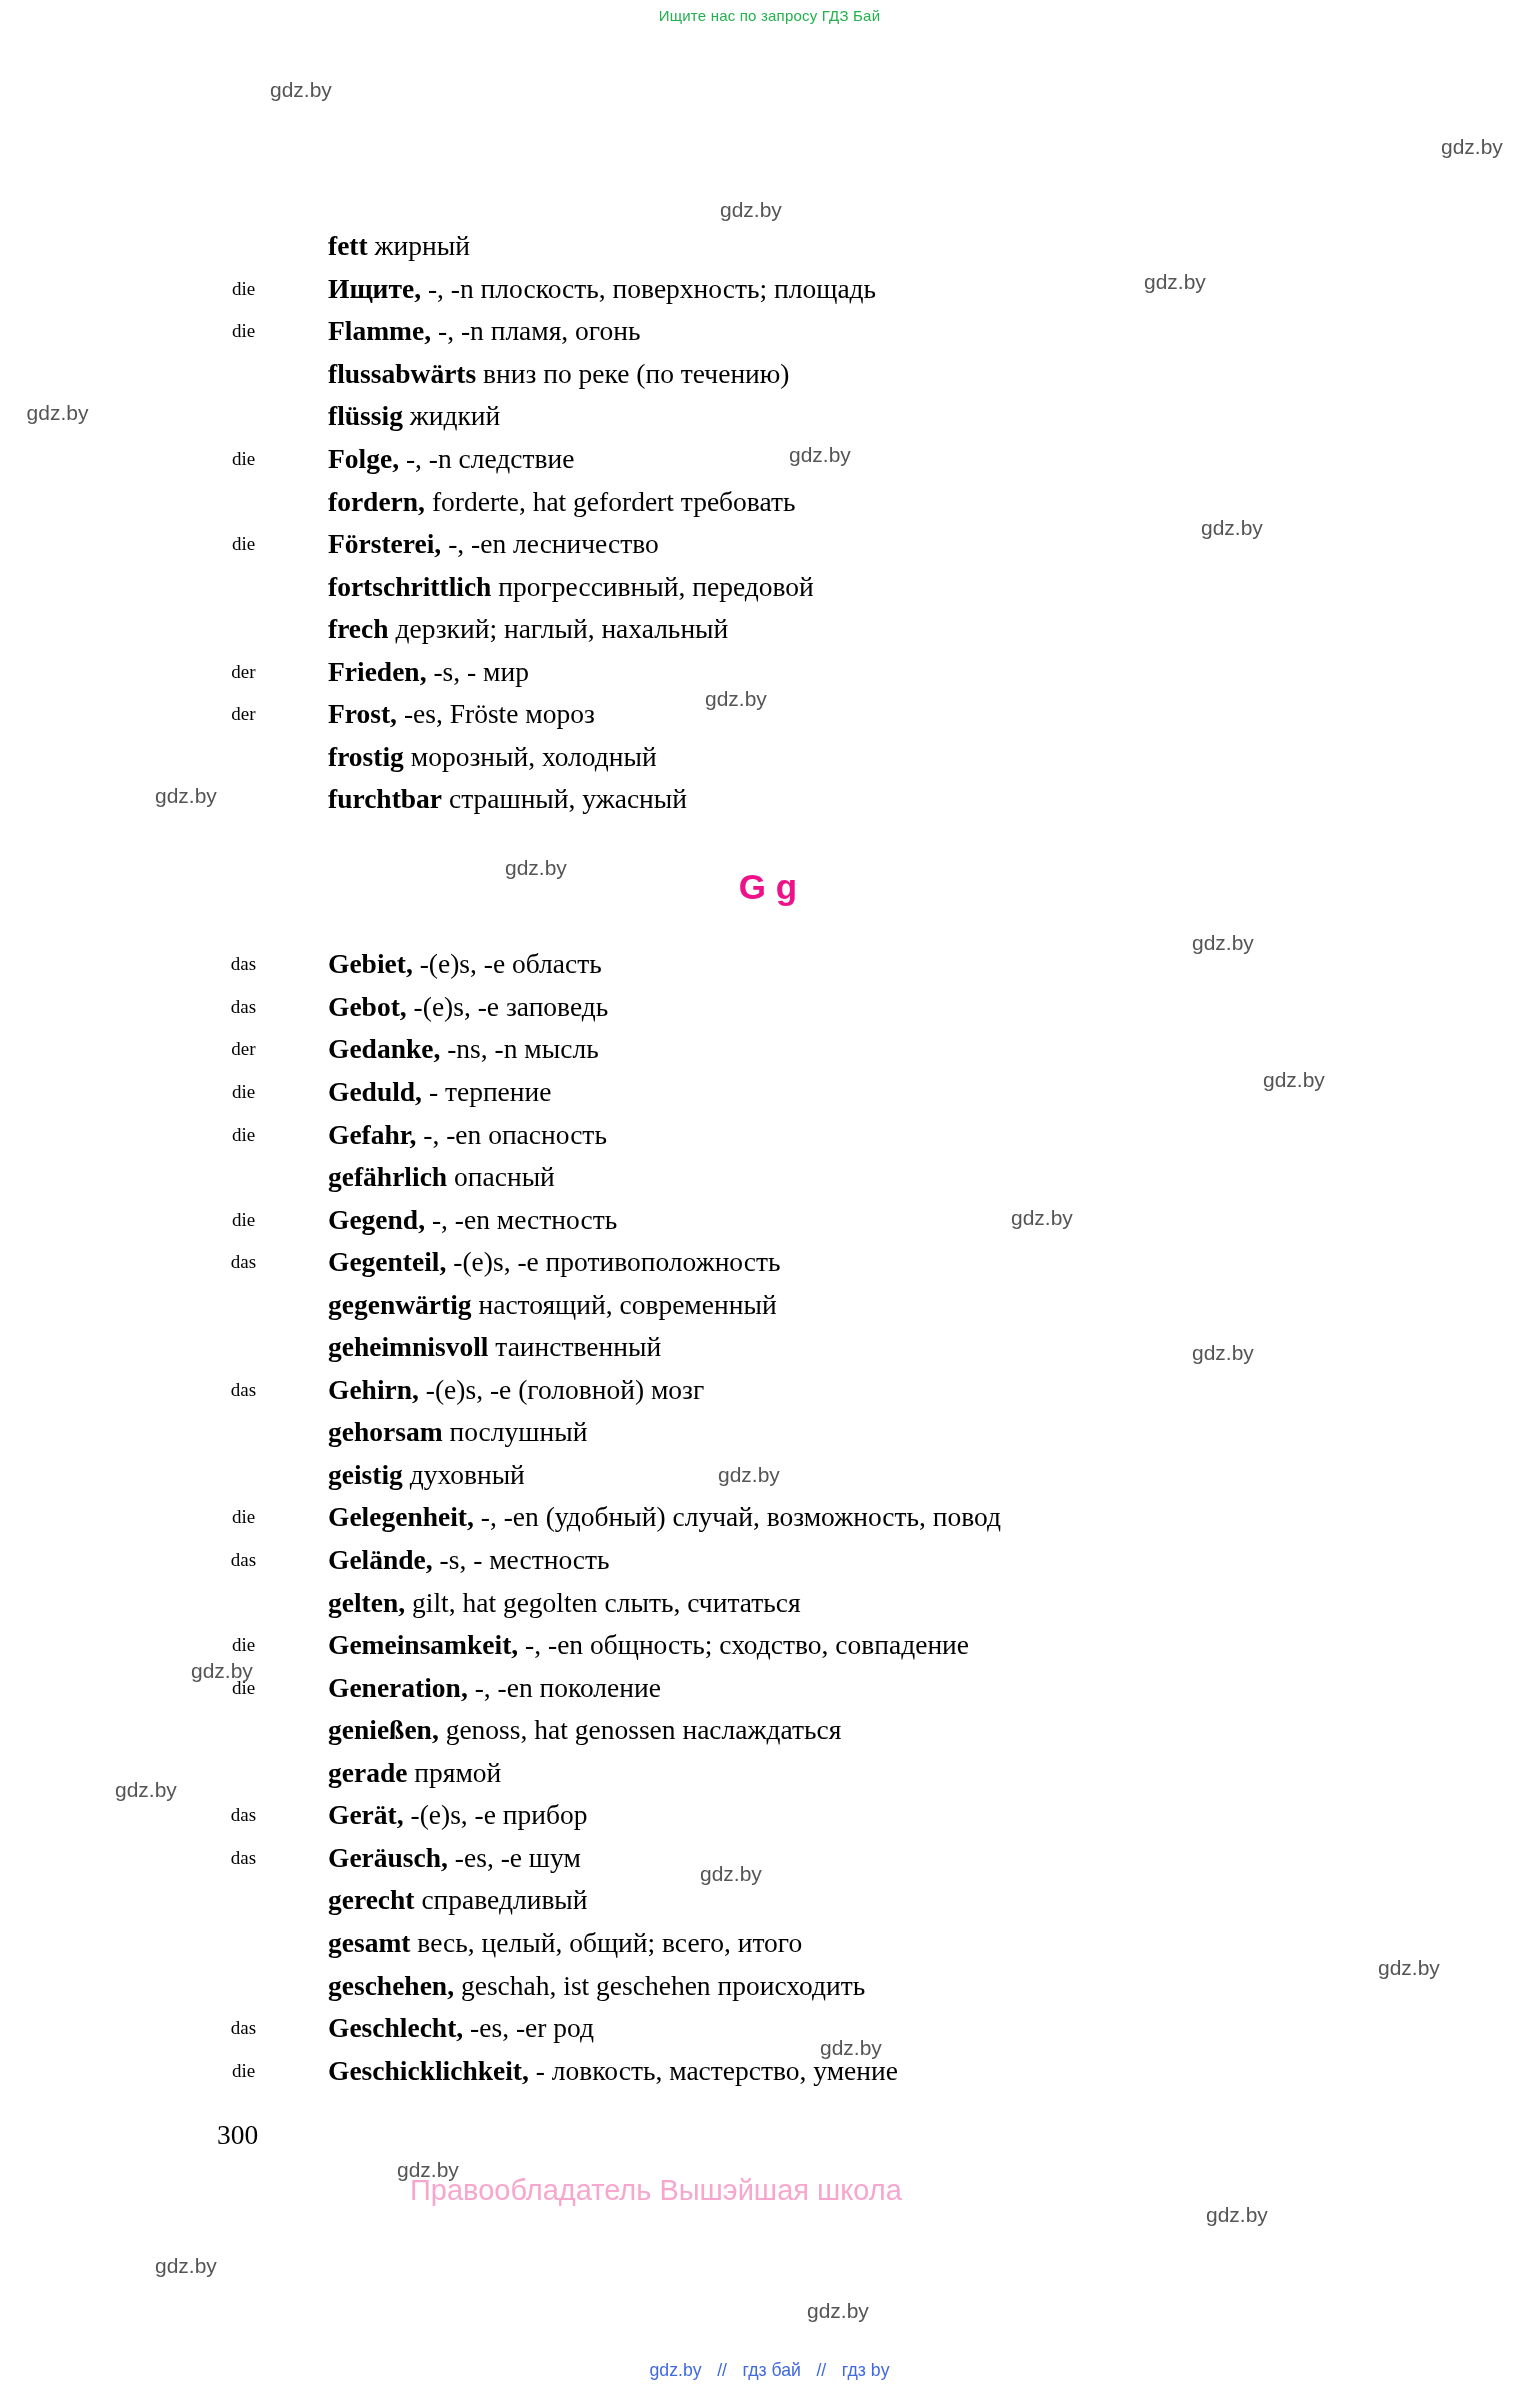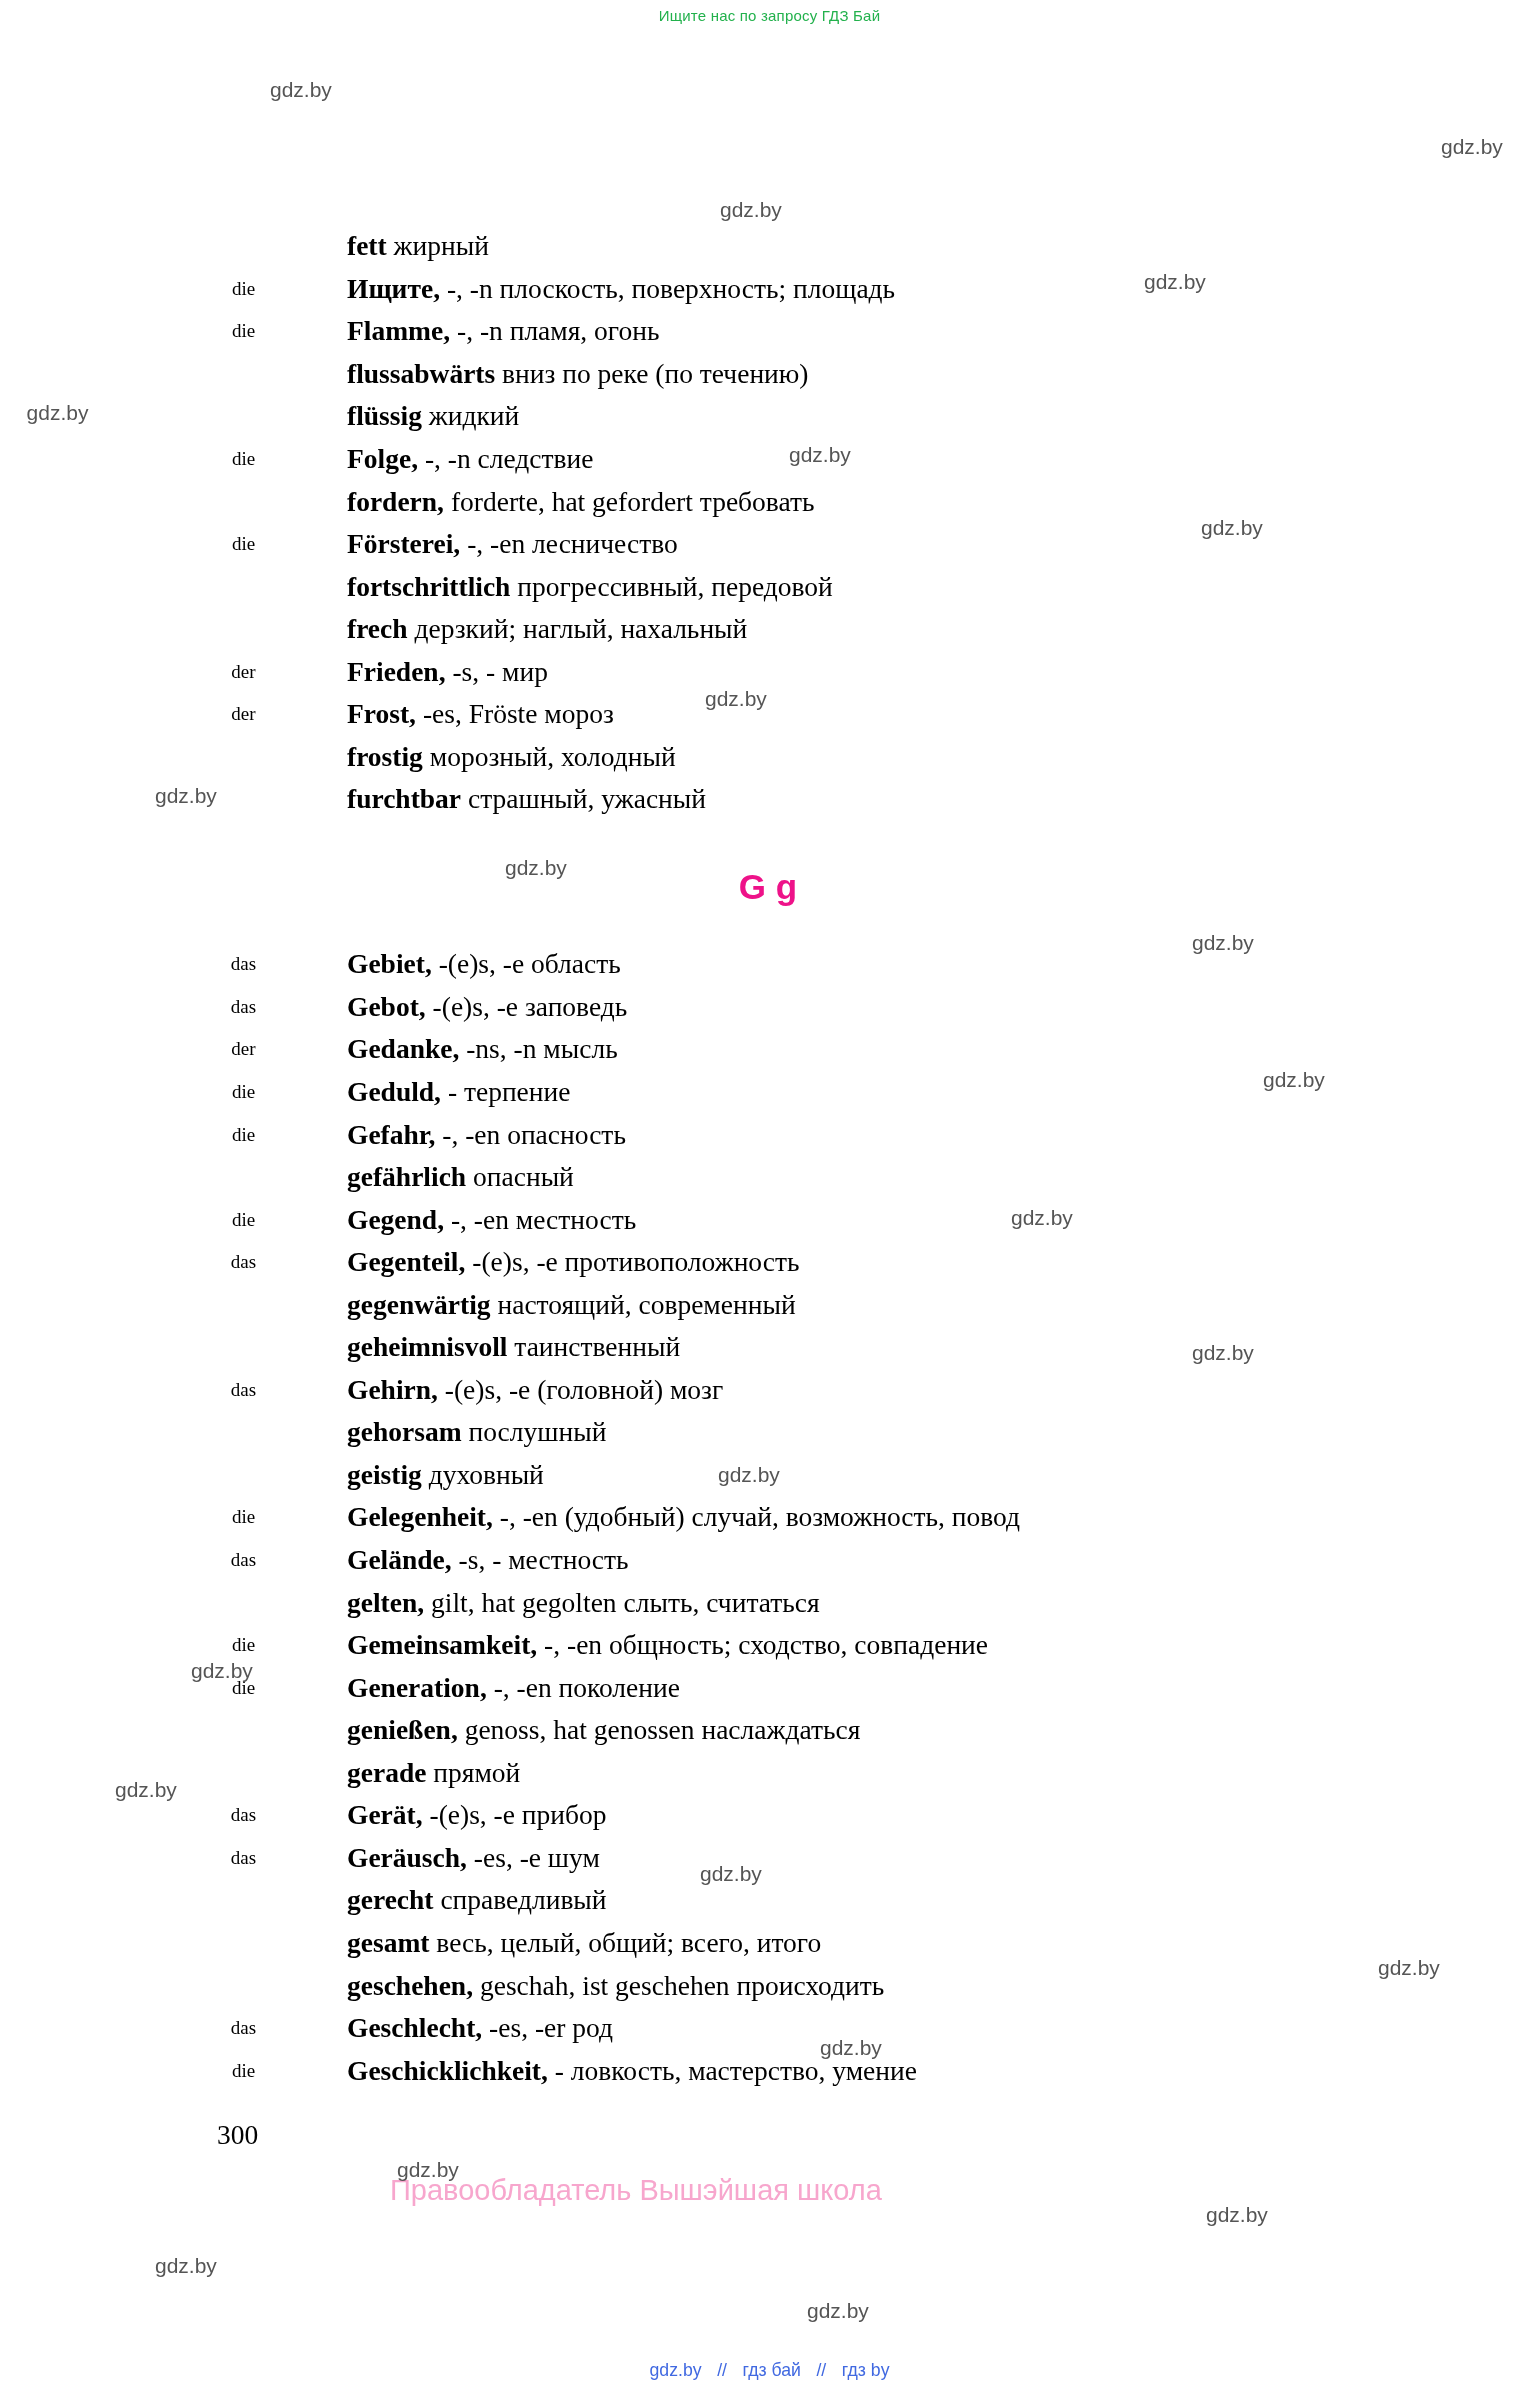--- a/index.html
+++ b/index.html
@@ -63,21 +63,20 @@
     text-align: center;
     font-family: "Liberation Serif", serif;
     font-size: 19px;
   }
   .body {
     position: absolute;
     left: 328px;
   }
   .hw {
     font-weight: bold;
-    margin-left: 19px;
   }
   .rest {
     font-weight: normal;
   }
 
   
   .letter-heading {
     position: absolute;
     left: 0;
     width: 1536px;
@@ -95,20 +94,21 @@
     font-family: "Liberation Serif", serif;
   }
 
   
   .publisher {
     position: absolute;
     font-family: "Liberation Sans", sans-serif;
     font-size: 29px;
     color: #f7a6cd;
     white-space: nowrap;
+    margin-left: 20px;
   }
 
   
   .bottom-links {
     position: absolute;
     left: 0;
     width: 100%;
     text-align: center;
     font-family: "Liberation Sans", sans-serif;
     font-size: 17.7px;

